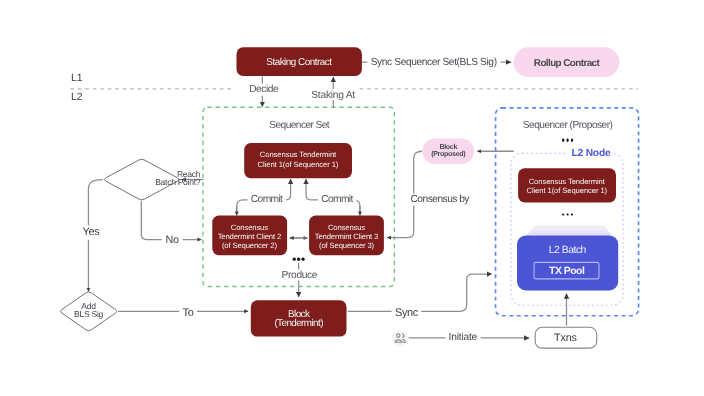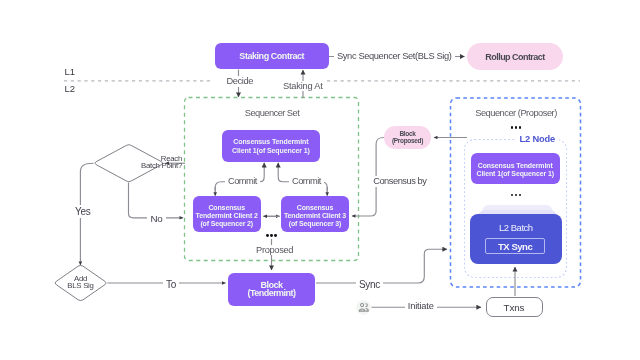--- a/index.html
+++ b/index.html
@@ -6,21 +6,21 @@
   body{width:640px;height:360px;overflow:hidden;
        font-family:"Liberation Sans",sans-serif;
        letter-spacing:-0.02em;
        -webkit-font-smoothing:antialiased;}
   #stage{position:relative;width:640px;height:360px;background:#ffffff;overflow:hidden;}
   .lyr{position:absolute;left:0;top:0;width:640px;height:360px;pointer-events:none;}
 
   .node{position:absolute;box-sizing:border-box;display:flex;
         align-items:center;justify-content:center;text-align:center;
         flex-direction:column;}
-  .green{background:#8b5cf6;color:#f0f7f0;border-radius:6px;font-weight:700;}
+  .green{background:#7f1d1d;color:#f0f7f0;border-radius:6px;font-weight:400;}
   .pink{background:#f9d8ed;color:#494952;font-weight:700;}
   .purple{background:#4c55d3;color:#eef0fc;}
   .plain{background:#fff;color:#3a3a44;border:1px solid #8e8e98;border-radius:8px;}
 
   .lbl{position:absolute;color:#55555e;white-space:nowrap;}
   .ctitle{position:absolute;color:#5a5a63;white-space:nowrap;}
   .onwhite{background:#fff;}
 
   .dots{position:absolute;display:flex;gap:1.2px;}
   .dots i{display:block;width:2.8px;height:2.8px;border-radius:50%;background:#13131a;}
@@ -127,21 +127,21 @@
   </div>
 
   <div class="dots" style="left:266.2px;top:234.2px;">
       <i></i>
       <i></i>
       <i></i>
     </div>
 
   <div class="lbl onwhite" style="left:225px;top:176.1px;font-size:9.3px;line-height:10.2px;padding:0 3px;letter-spacing:-0.06em;">Commit</div>
   <div class="lbl onwhite" style="left:289px;top:176.1px;font-size:9.3px;line-height:10.2px;padding:0 3px;letter-spacing:-0.06em;">Commit</div>
-  <div class="lbl onwhite" style="left:253px;top:244.8px;font-size:9.3px;line-height:10.2px;padding:0 3px;letter-spacing:-0.035em;">Proposed</div>
+  <div class="lbl onwhite" style="left:253px;top:244.8px;font-size:9.3px;line-height:10.2px;padding:0 3px;letter-spacing:-0.035em;">Produce</div>
 
   <div class="lbl" style="left:112px;top:155.8px;width:70px;text-align:right;font-size:7.8px;line-height:6.9px;color:#44444e;letter-spacing:-0.035em;">
     <div>Reach</div>
     <div>Batch Point?</div>
   </div>
 
   <div class="lbl" style="left:54px;top:276.3px;width:53px;text-align:center;font-size:7.8px;line-height:6.9px;color:#44444e;letter-spacing:-0.035em;">
     <div>Add</div>
     <div>BLS Sig</div>
   </div>
@@ -183,21 +183,21 @@
       <i></i>
     </div>
 
   <div style="position:absolute;left:482.3px;top:205.3px;width:70.6px;height:16px;background:#eeecfb;border-radius:7px;"></div>
   <div style="position:absolute;left:477.9px;top:209.7px;width:79.4px;height:14px;background:#e4e2f9;border-radius:7px;"></div>
 
   <div class="node purple" style="left:470px;top:214.3px;width:91.6px;height:50px;border-radius:8px;justify-content:flex-start;padding-top:7.9px;">
     <span style="font-size:9.5px;line-height:11px;font-weight:400;letter-spacing:-0.05em;">L2 Batch</span>
   </div>
   <div class="node" style="left:485.3px;top:238px;width:59.7px;height:16.4px;border:1.1px solid #b3b8ee;border-radius:2px;color:#f6f7fe;font-size:9.5px;line-height:11px;font-weight:700;letter-spacing:-0.05em;">
-    <span>TX Sync</span>
+    <span>TX Pool</span>
   </div>
 
   <div class="node plain" style="left:485.5px;top:297.3px;width:57px;height:19.8px;font-size:9.8px;line-height:11px;letter-spacing:-0.01em;border-radius:7px;border-color:#83838d;">
     <span>Txns</span>
   </div>
 
   <div class="lbl onwhite" style="left:404.8px;top:300.9px;font-size:9.3px;line-height:11px;padding:0 3px;letter-spacing:-0.02em;color:#44444e;">Initiate</div>
 
 </div>
 

